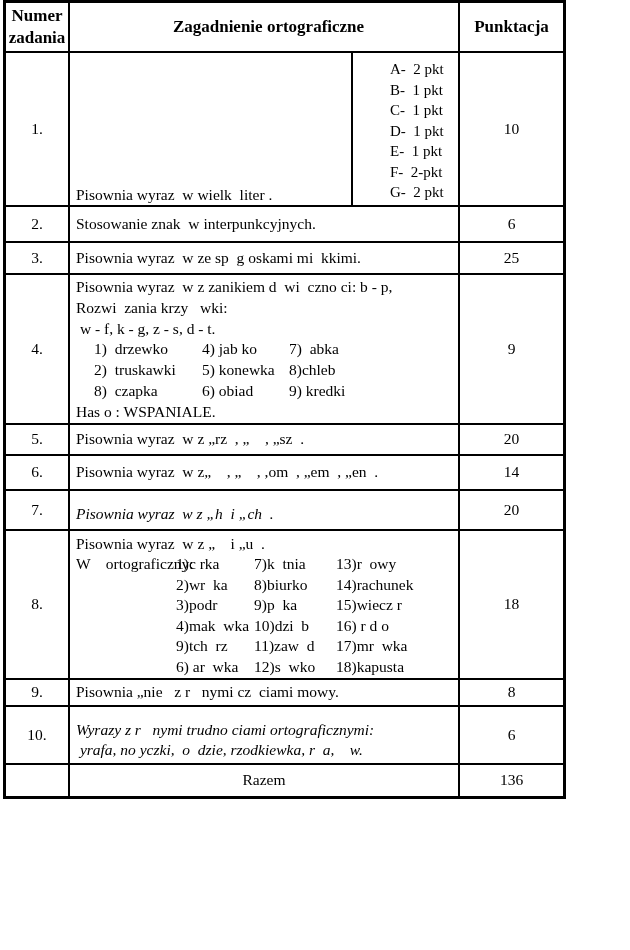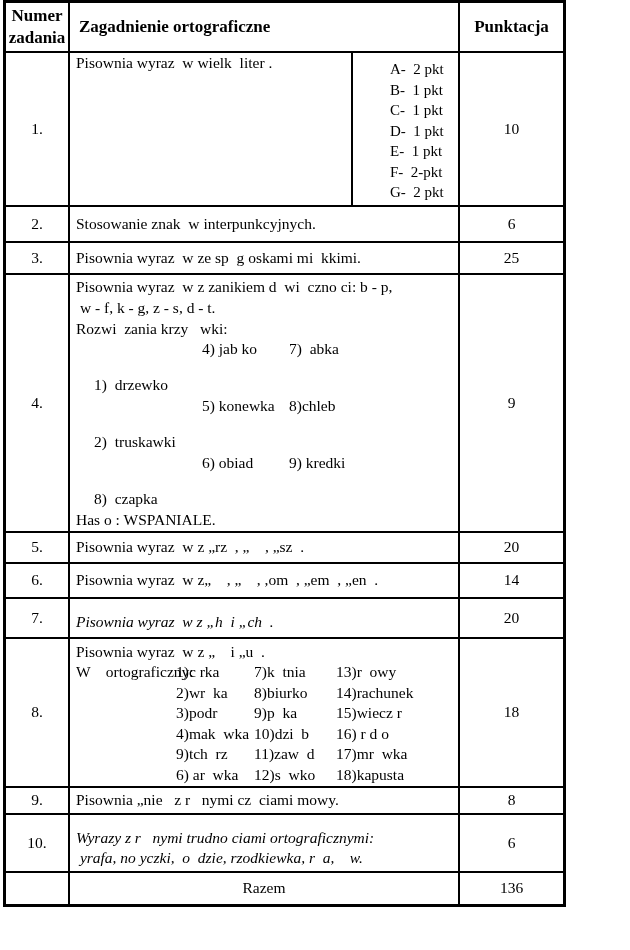--- a/index.html
+++ b/index.html
@@ -17,39 +17,39 @@
   .tbl { margin-left: 3px; width: 563px; border: 3px solid #000; box-sizing: border-box; }
   .row { display: flex; border-bottom: 2px solid #000; box-sizing: border-box; }
   .row:last-child { border-bottom: none; }
 
   .c1 { width: 64px; border-right: 2px solid #000; box-sizing: border-box;
         display: flex; align-items: center; justify-content: center; flex-shrink: 0; }
   .c2 { width: 390px; border-right: 2px solid #000; box-sizing: border-box; flex-shrink: 0; }
   .c3 { flex: 1; display: flex; align-items: center; justify-content: center; }
 
   .hdr { font-weight: bold; font-size: 17px; text-align: center; line-height: 22px; }
-  .c2.hdrc, .c1.hdrc { display: flex; align-items: center; justify-content: flex-start; padding-left: 9px; }
+  .c2.hdrc, .c1.hdrc { display: flex; align-items: center; justify-content: center; padding-left: 9px; }
 
   .txt { font-size: 15.5px; line-height: 20px; white-space: pre; }
   .vc { display: flex; align-items: center; }
   .pad { padding-left: 6px; }
   .padtop { padding-top: 13px; font-style: italic; }
 
   
   .split { display: flex; align-items: stretch; }
-  .r1main { width: 281px; display: flex; align-items: flex-start; padding-left: 6px; box-sizing: border-box; }
+  .r1main { width: 281px; display: flex; align-items: flex-end; padding-left: 6px; box-sizing: border-box; }
   .r1sub { border-left: 2px solid #000; flex: 1; padding: 6px 0 0 37px; box-sizing: border-box; }
   .r1sub div { font-size: 15px; line-height: 20.5px; white-space: pre; }
 
   
   .r4 { padding: 2px 0 0 6px; }
   .r4 .ln { font-size: 15.5px; line-height: 20.8px; white-space: pre; }
   .wlist4 { margin-left: 18px; }
   .wlist4 .wrow span { display: inline-block; font-size: 15.5px; line-height: 20.8px; white-space: pre; vertical-align: top; }
-  .wlist4 .wc1 { width: 108px; margin-top: 36px; }
+  .wlist4 .wc1 { width: 108px; }
   .wlist4 .wc2 { width: 87px; }
 
   
   .r8 { padding: 3px 16px 0 6px; }
   .r8 .ln { font-size: 15.5px; line-height: 20.5px; white-space: pre; }
   .r8flex { display: flex; align-items: flex-start; }
   .r8label { width: 100px; flex-shrink: 0; font-size: 15.5px; line-height: 20.5px; white-space: pre; }
   .wlist8 .wrow span { display: inline-block; font-size: 15.5px; line-height: 20.5px; white-space: pre; vertical-align: top; }
   .wlist8 .wc1 { width: 78px; }
   .wlist8 .wc2 { width: 82px; }
@@ -111,22 +111,22 @@
       <div class="c2 vc pad">
         <span class="txt">Pisownia wyraz  w ze sp  g oskami mi  kkimi.</span>
       </div>
       <div class="c3 num">25</div>
     </div>
 
     <div class="row" style="min-height:136px">
       <div class="c1 num">4.</div>
       <div class="c2 r4">
         <div class="ln">Pisownia wyraz  w z zanikiem d  wi  czno ci: b - p,</div>
+        <div class="ln">Rozwi  zania krzy   wki:</div>
         <div class="ln"> w - f, k - g, z - s, d - t.</div>
-        <div class="ln">Rozwi  zania krzy   wki:</div>
         <div class="wlist4">
           <div class="wrow">
             <span class="wc1">1)  drzewko</span><span class="wc2">4) jab ko</span><span>7)  abka</span>
           </div>
           <div class="wrow">
             <span class="wc1">2)  truskawki</span><span class="wc2">5) konewka</span><span>8)chleb</span>
           </div>
           <div class="wrow">
             <span class="wc1">8)  czapka</span><span class="wc2">6) obiad</span><span>9) kredki</span>
           </div>

